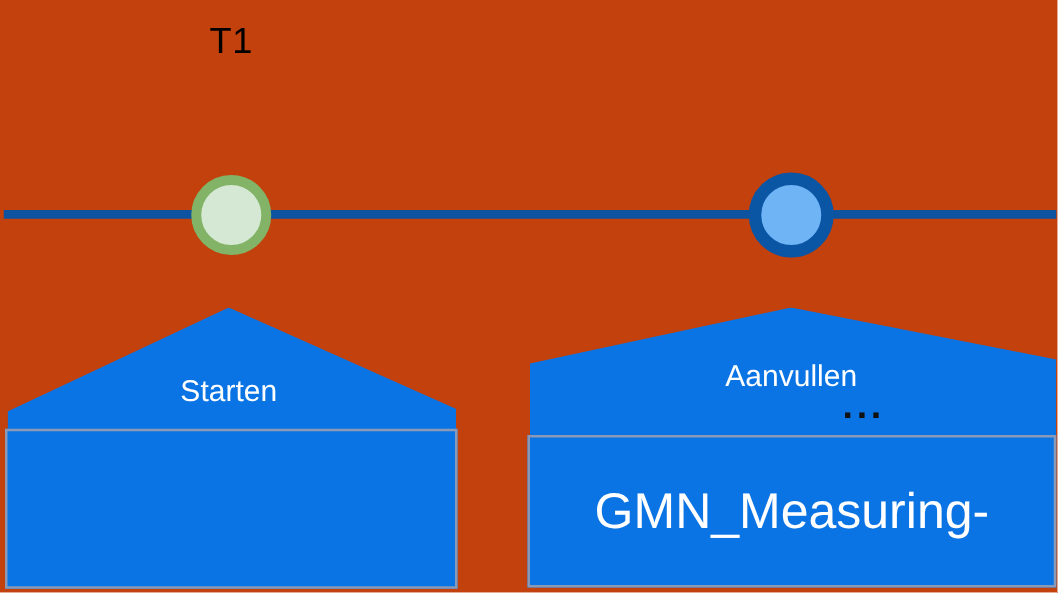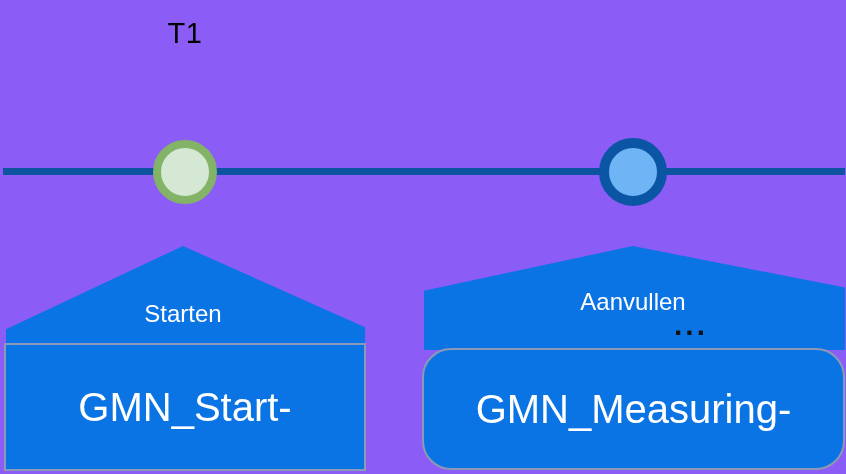--- a/index.html
+++ b/index.html
@@ -5,21 +5,21 @@
   html, body {
     margin: 0;
     padding: 0;
     background: #ffffff;
     font-family: "Liberation Sans", sans-serif;
   }
   .canvas {
     position: relative;
     width: 846px;
     height: 474px;
-    background: #8b5cf6;
+    background: #c2410c;
     overflow: hidden;
   }
   
   .timeline-line {
     position: absolute;
     left: 3px;
     top: 168px;
     width: 842px;
     height: 7px;
     background: #0D539F;
@@ -114,21 +114,20 @@
     left: 4px;
     top: 343px;
     width: 362px;
     height: 128px;
   }
   .attr-box.right {
     left: 422px;
     top: 348px;
     width: 423px;
     height: 122px;
-    border-radius: 29px;
   }
   .attr-line {
     font-size: 40px;
     line-height: 48px;
     color: #ffffff;
     text-align: center;
     white-space: nowrap;
   }
 </style>
 </head>
@@ -145,20 +144,19 @@
 
   <div class="pentagon left"></div>
   <div class="pentagon right"></div>
 
   <div class="action-label left">Starten</div>
   <div class="action-label right">Aanvullen</div>
 
   <div class="ellipsis-label">...</div>
 
   <div class="attr-box left">
-    <div class="attr-line">GMN_Start-</div>
   </div>
 
   <div class="attr-box right">
     <div class="attr-line">GMN_Measuring-</div>
   </div>
 
 </div>
 
 </body></html>

